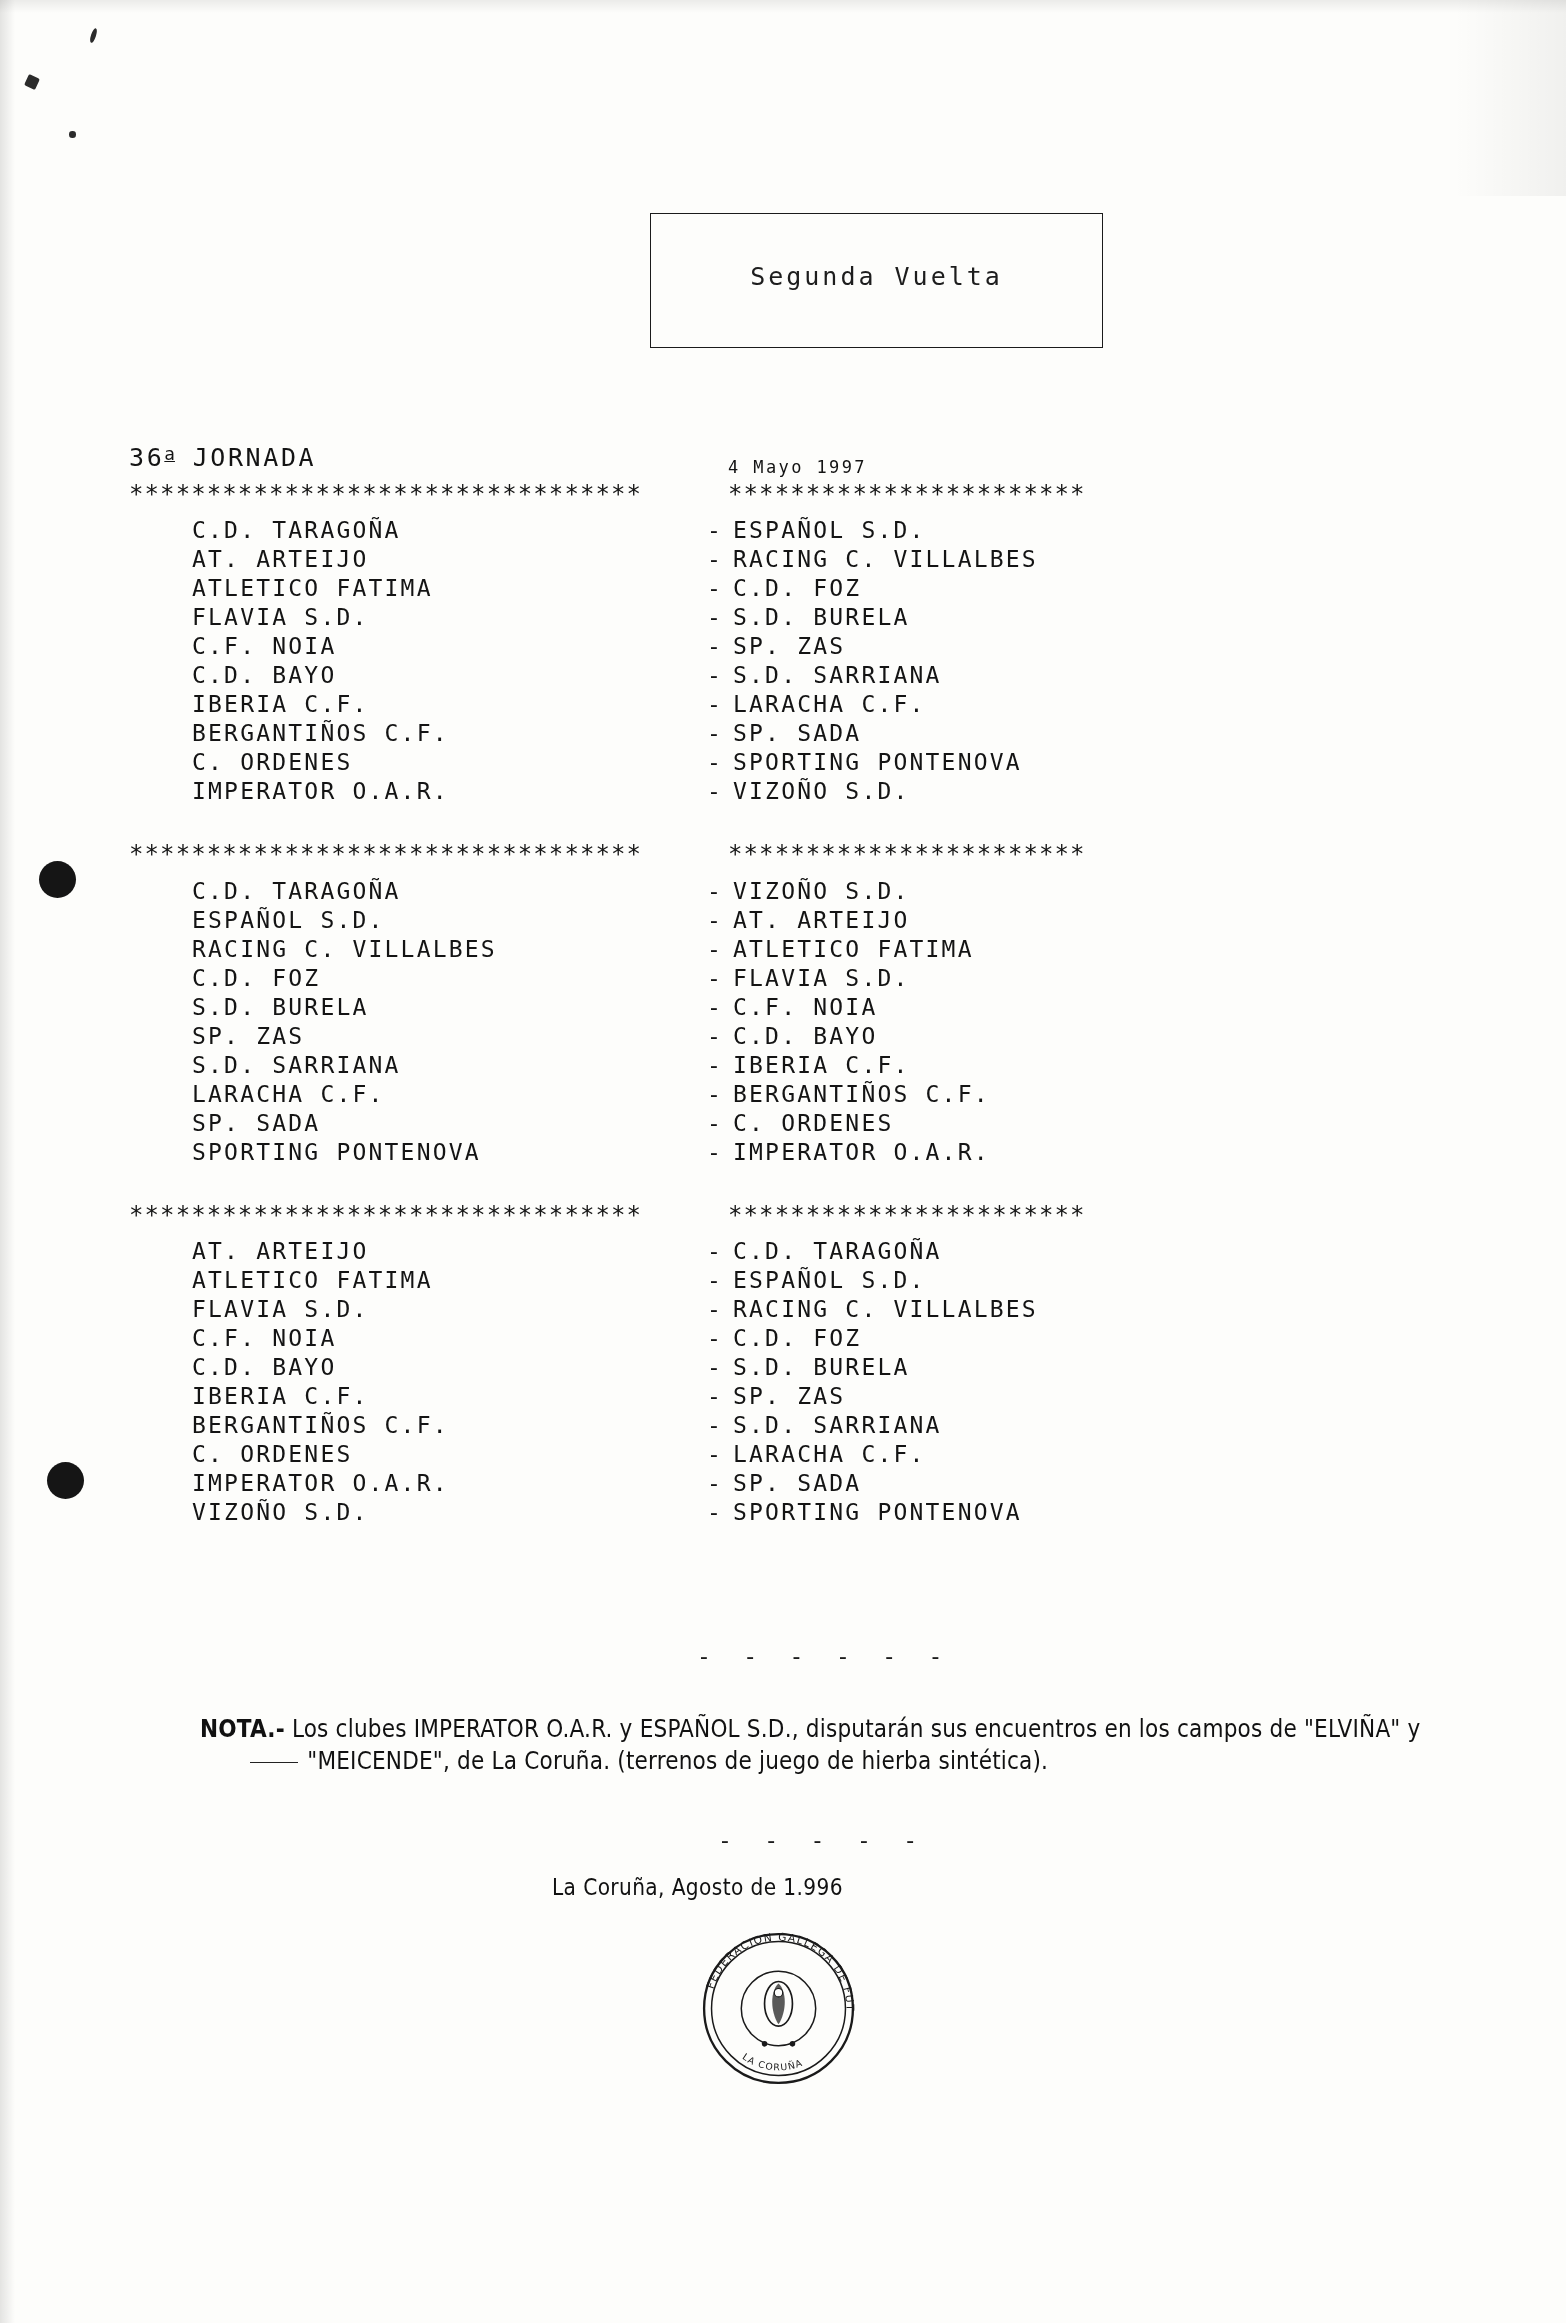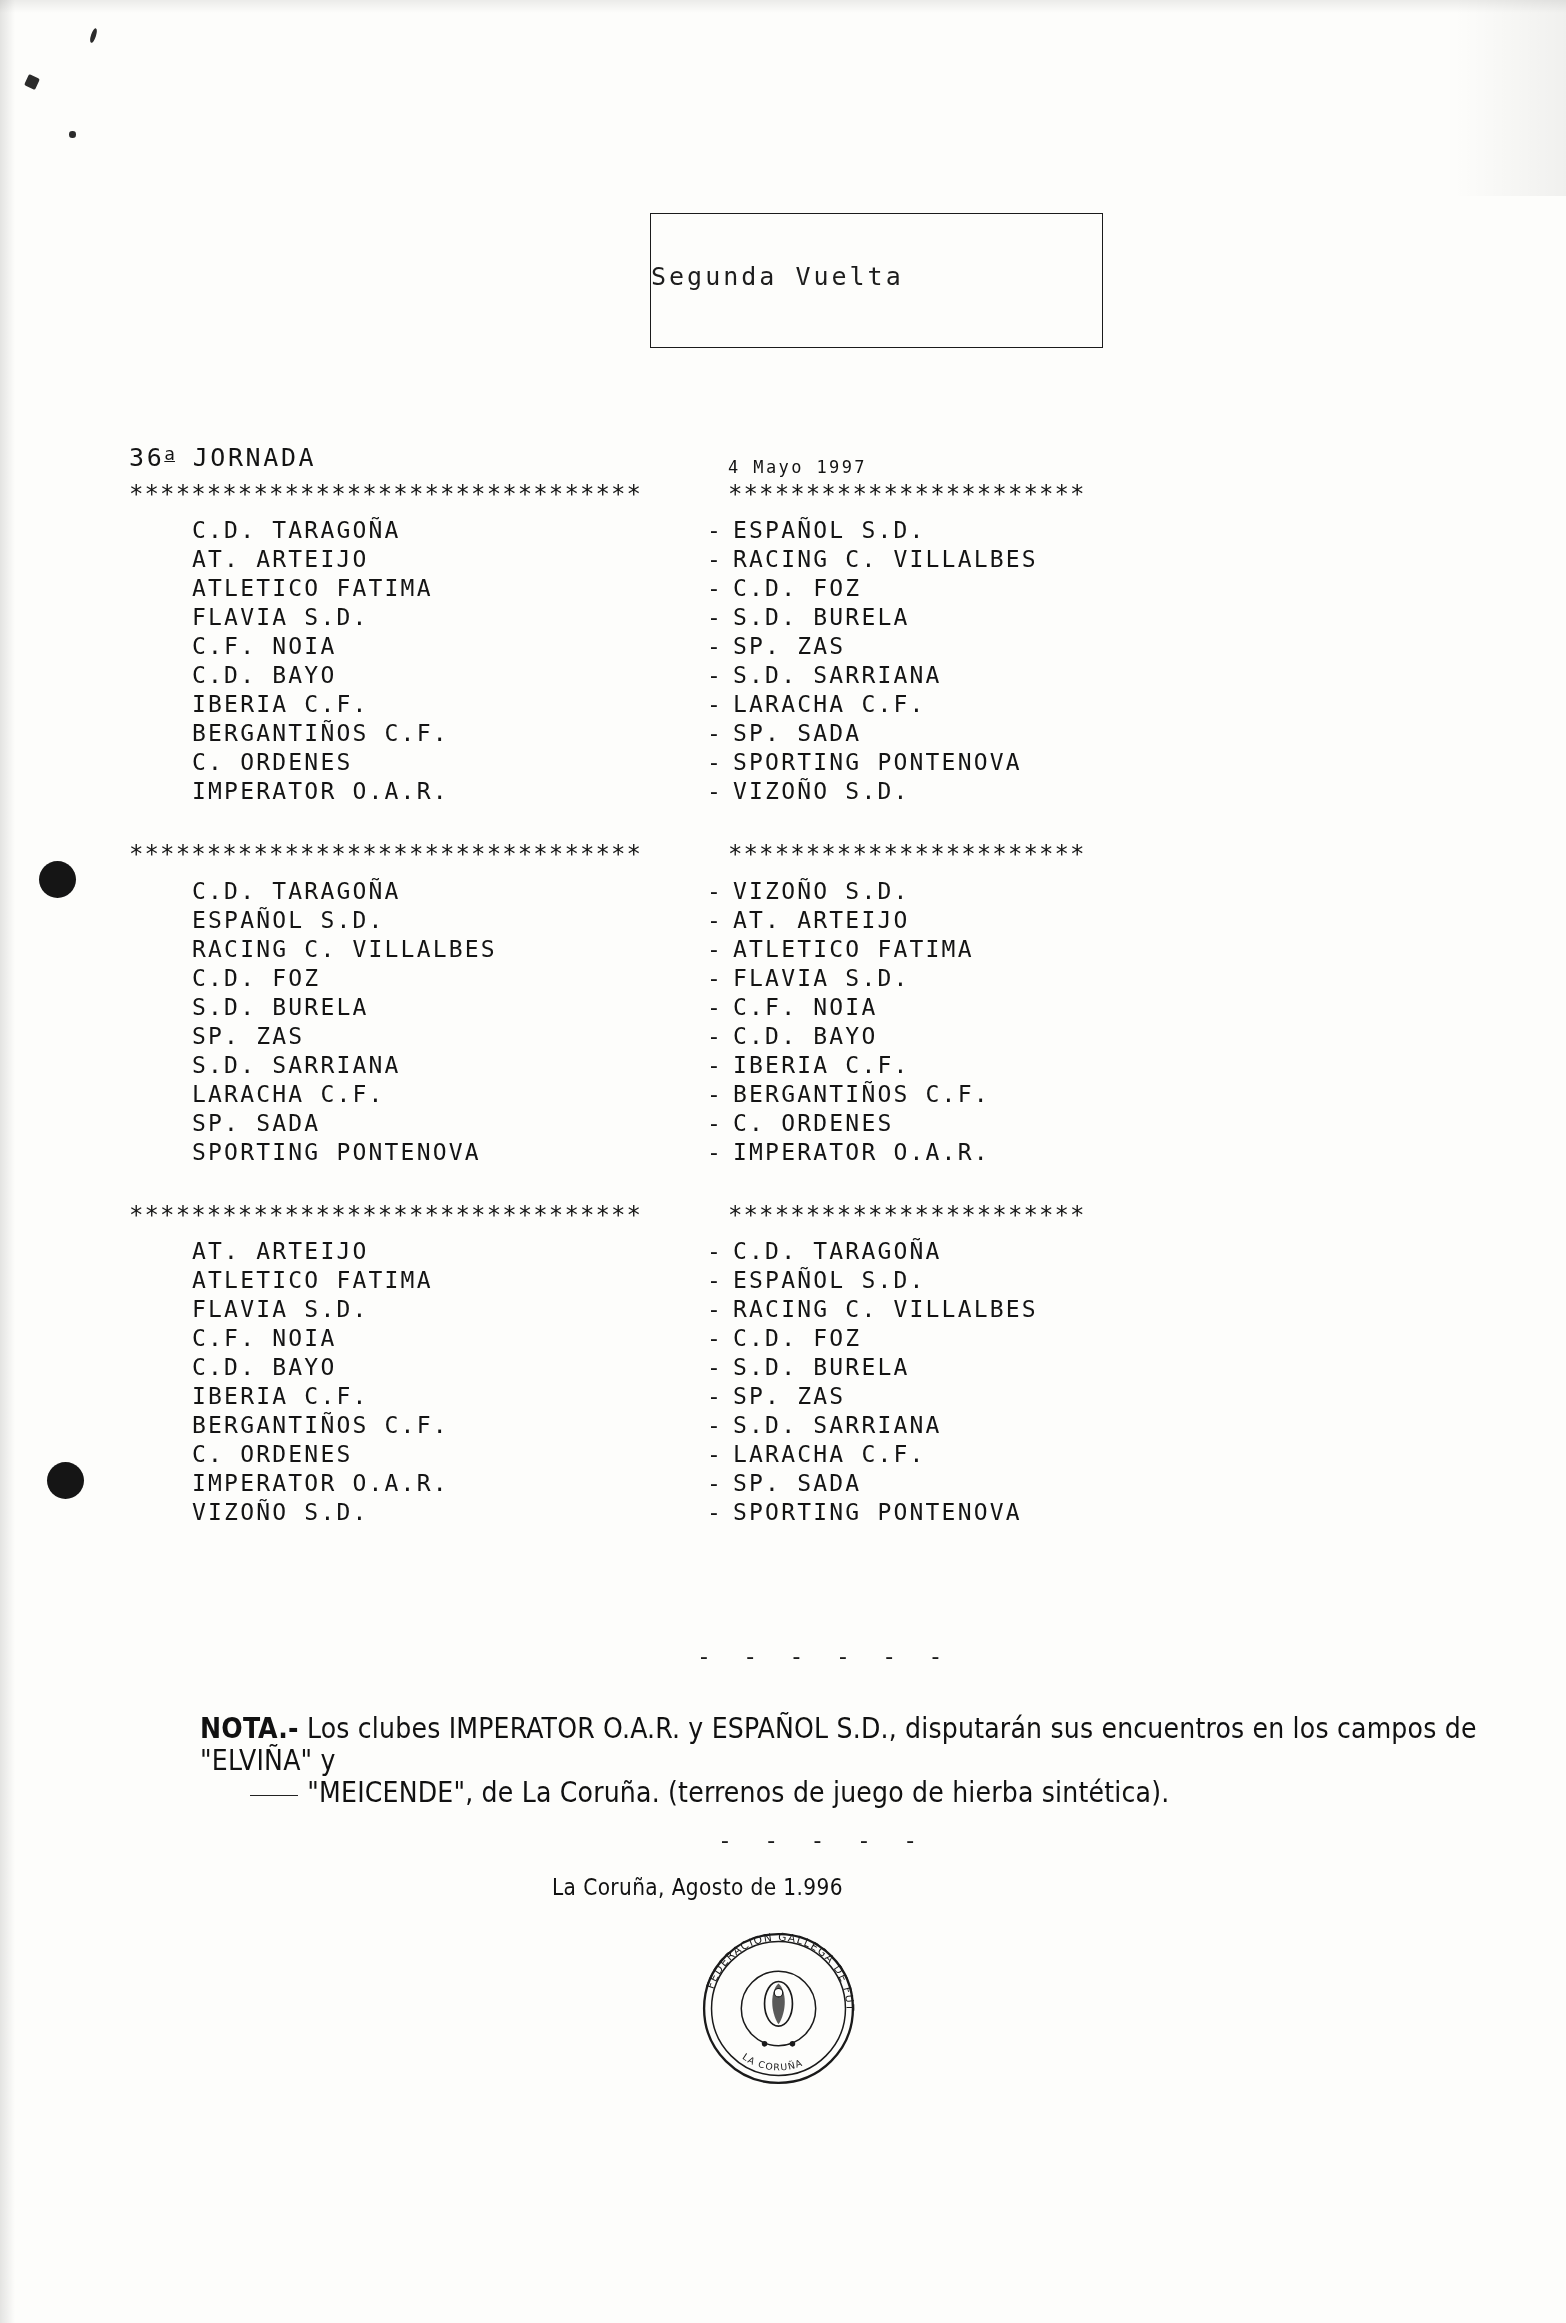--- a/index.html
+++ b/index.html
@@ -61,20 +61,21 @@
     top: 213px;
     width: 453px;
     height: 135px;
     border: 1.9px solid #1b1b1b;
     box-sizing: border-box;
   }
   .title-box .title-text {
     position: absolute;
     left: 0; right: 0;
     top: 48px;
+    text-align: center;
     font-size: 25px;
     letter-spacing: 3px;
     color: #1d1d1d;
   }
 
   
   .listing {
     position: absolute;
     left: 129px;
     top: 410px;
@@ -170,21 +171,21 @@
   .dashes.d1 { left: 697px; top: 1643px; }
   .dashes.d2 { left: 718px; top: 1827px; }
 
   
   .note {
     position: absolute;
     left: 200px;
     top: 1713px;
     width: 1296px;
     font-family: "DejaVu Sans Condensed", "Liberation Sans Narrow", "Liberation Sans", sans-serif;
-    font-size: 28px;
+    font-size: 24px;
     line-height: 32px;
     letter-spacing: 0.2px;
     color: #111;
   }
   .note .nota-label { font-weight: bold; }
   .note .underline-dash {
     display: inline-block;
     width: 48px;
     border-bottom: 1.9px solid #222;
     vertical-align: 6.5px;

